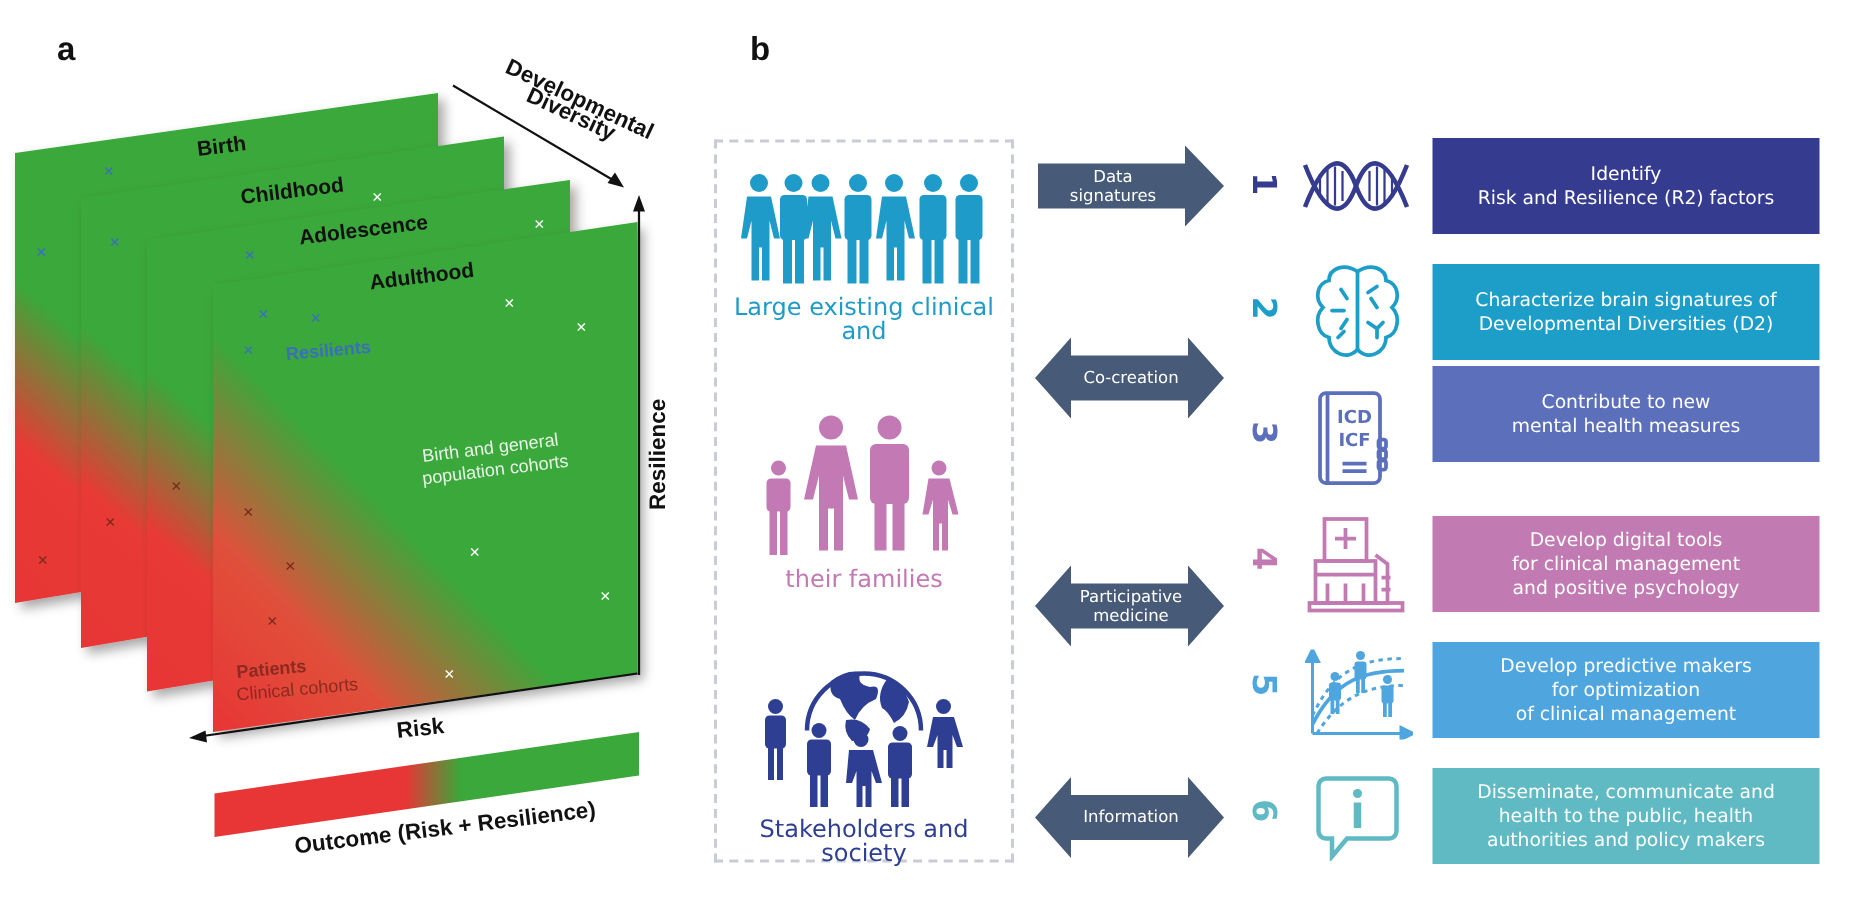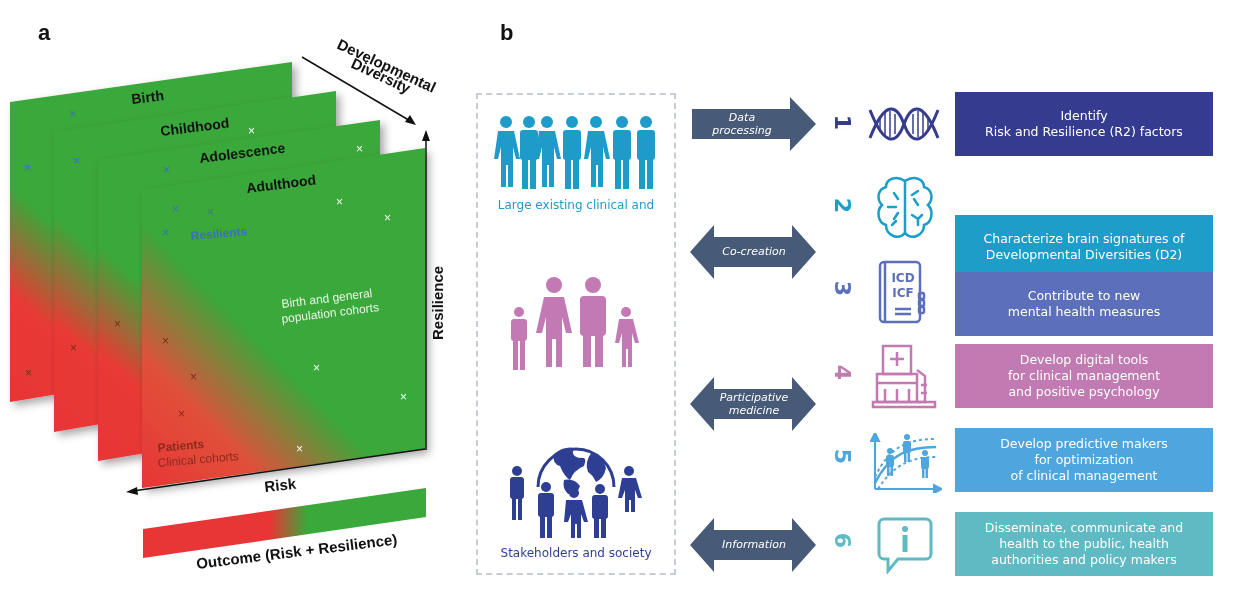--- a/index.html
+++ b/index.html
@@ -7,22 +7,22 @@
   .abs { position:absolute; }
   .panel-label { font-family:"Liberation Sans", sans-serif; font-weight:bold; font-size:22px; color:#111; }
   
   #panel-a { position:absolute; left:0; top:0; width:470px; height:601px; }
   #panel-a svg { position:absolute; left:0; top:0; }
   .sheet-label { font-family:"Liberation Sans", sans-serif; font-weight:bold; font-size:14px; fill:#111; }
   .axis-label { font-family:"Liberation Sans", sans-serif; font-weight:bold; font-size:15px; fill:#111; }
   .mark { font-family:"Liberation Sans", sans-serif; font-size:12px; }
   
   .cohort-box { position:absolute; left:476px; top:93px; width:200px; height:482px; border:2px dashed #c8ccd4; box-sizing:border-box; }
-  .cohort-caption { position:absolute; width:200px; text-align:center; font-family:"DejaVu Sans", sans-serif; font-size:12px; line-height:16px; }
-  .arrow { position:absolute;font-style:italic; }
+  .cohort-caption { position:absolute; width:200px; text-align:center; font-family:"DejaVu Sans", sans-serif; font-size:16px; line-height:16px; }
+  .arrow { position:absolute; }
   .arrow-text { position:absolute; color:#fff; font-family:"DejaVu Sans", sans-serif; font-size:11px; line-height:13px; text-align:center; }
   .num { position:absolute; font-family:"DejaVu Sans", sans-serif; font-weight:bold; font-size:22px; transform:rotate(90deg); transform-origin:center; width:30px; text-align:center; }
   .icon { position:absolute; }
   .obj-box { position:absolute; left:955px; width:258px; height:64px; display:flex; align-items:center; justify-content:center; text-align:center; color:#fff; font-family:"DejaVu Sans", sans-serif; font-size:12.5px; line-height:16px; }
   .obj-box span { display:block; white-space:pre-line; }
 </style>
 </head>
 <body>
 
 <div id="panel-a">
@@ -195,20 +195,21 @@
         <rect x="19" y="58" width="8" height="33"></rect>
       </g>
 
     <g transform="translate(108,30)">
         <circle cx="12" cy="6" r="5"></circle>
         <path d="M5 13 h14 l6 24 h-4 l-3 -10 v34 h-4 v-18 h-2 v18 h-4 v-34 l-3 10 h-4 z"></path>
       </g>
   </g>
 </svg>
 <div class="cohort-caption" style="left:476px;top:378px;color:#c279b4;">
+  <div>their families</div>
 </div>
 
 <svg class="icon" style="left:504px;top:432px;" width="144" height="110" viewBox="0 0 144 110">
   <g fill="#2e3f93">
     <path d="M34 55 A38 38 0 1 1 110 55" fill="none" stroke="#2e3f93" stroke-width="3"></path>
     <path d="M50 22 q10 -8 20 -6 q-4 8 6 10 q8 -2 4 8 q-10 4 -14 14 q-6 -4 -10 -14 q-8 -2 -6 -12z"></path>
     <path d="M88 20 q10 4 14 16 q-2 10 -10 14 q-4 -8 -8 -10 q-4 -10 4 -20z"></path>
     <path d="M60 48 q10 -2 16 6 q-2 8 -12 8 q-6 -6 -4 -14z"></path>
 
     <g transform="translate(4,34)">
@@ -242,21 +243,21 @@
 <div class="cohort-caption" style="left:476px;top:545px;color:#2e3f93;">
   <div>Stakeholders and society</div>
 </div>
 
 <div class="arrow" style="left:690px;top:97px;width:128px;height:54px;">
   <svg width="128" height="54" style="position:absolute;left:0;top:0;">
       <polygon points="2,12 100,12 100,0 126,27 100,54 100,42 2,42" fill="#475a78"></polygon>
     </svg>
   <div class="arrow-text" style="left:4px;top:14px;width:96px;">
     <div>Data</div>
-    <div>processing</div>
+    <div>signatures</div>
   </div>
 </div>
 
 <div class="arrow" style="left:690px;top:225px;width:128px;height:54px;">
   <svg width="128" height="54" style="position:absolute;left:0;top:0;">
       <polygon points="0,27 24,0 24,12 102,12 102,0 126,27 102,54 102,42 24,42 24,54" fill="#475a78"></polygon>
     </svg>
   <div class="arrow-text" style="left:14px;top:20px;width:100px;">Co-creation</div>
 </div>
 
@@ -371,25 +372,25 @@
 <svg class="icon" style="left:876px;top:516px;" width="58" height="58" viewBox="0 0 58 58">
   <path d="M8 3 h42 a5 5 0 0 1 5 5 v30 a5 5 0 0 1 -5 5 h-28 l-10 12 v-12 h-4 a5 5 0 0 1 -5 -5 v-30 a5 5 0 0 1 5 -5z" fill="none" stroke="#5fbac4" stroke-width="3"></path>
   <circle cx="29" cy="13" r="3" fill="#5fbac4"></circle>
   <rect x="26.5" y="19" width="5" height="17" fill="#5fbac4"></rect>
 </svg>
 
 <div class="obj-box" style="top:92px;background:#353b8e;">
     <span>Identify
 Risk and Resilience (R2) factors</span>
   </div>
-<div class="obj-box" style="top:176px;background:#1c9ec9;margin-top:39px;">
+<div class="obj-box" style="top:176px;background:#1c9ec9;">
     <span>Characterize brain signatures of
 Developmental Diversities (D2)</span>
   </div>
-<div class="obj-box" style="top:272px;background:#5b6fba;justify-content:center;">
+<div class="obj-box" style="top:244px;background:#5b6fba;justify-content:center;">
     <span>Contribute to new
 mental health measures</span>
   </div>
 <div class="obj-box" style="top:344px;background:#c27ab2;">
     <span>Develop digital tools
 for clinical management
 and positive psychology</span>
   </div>
 <div class="obj-box" style="top:428px;background:#4fa6de;">
     <span>Develop predictive makers

